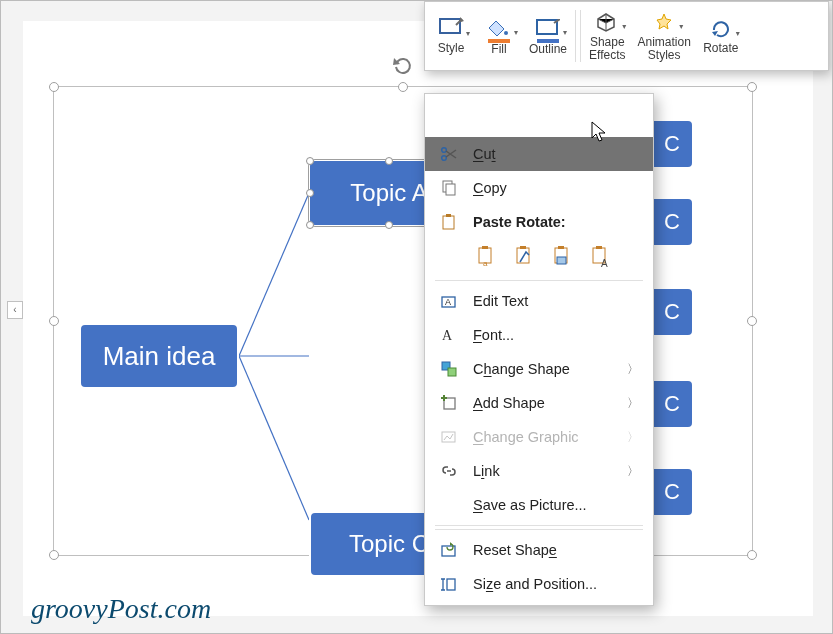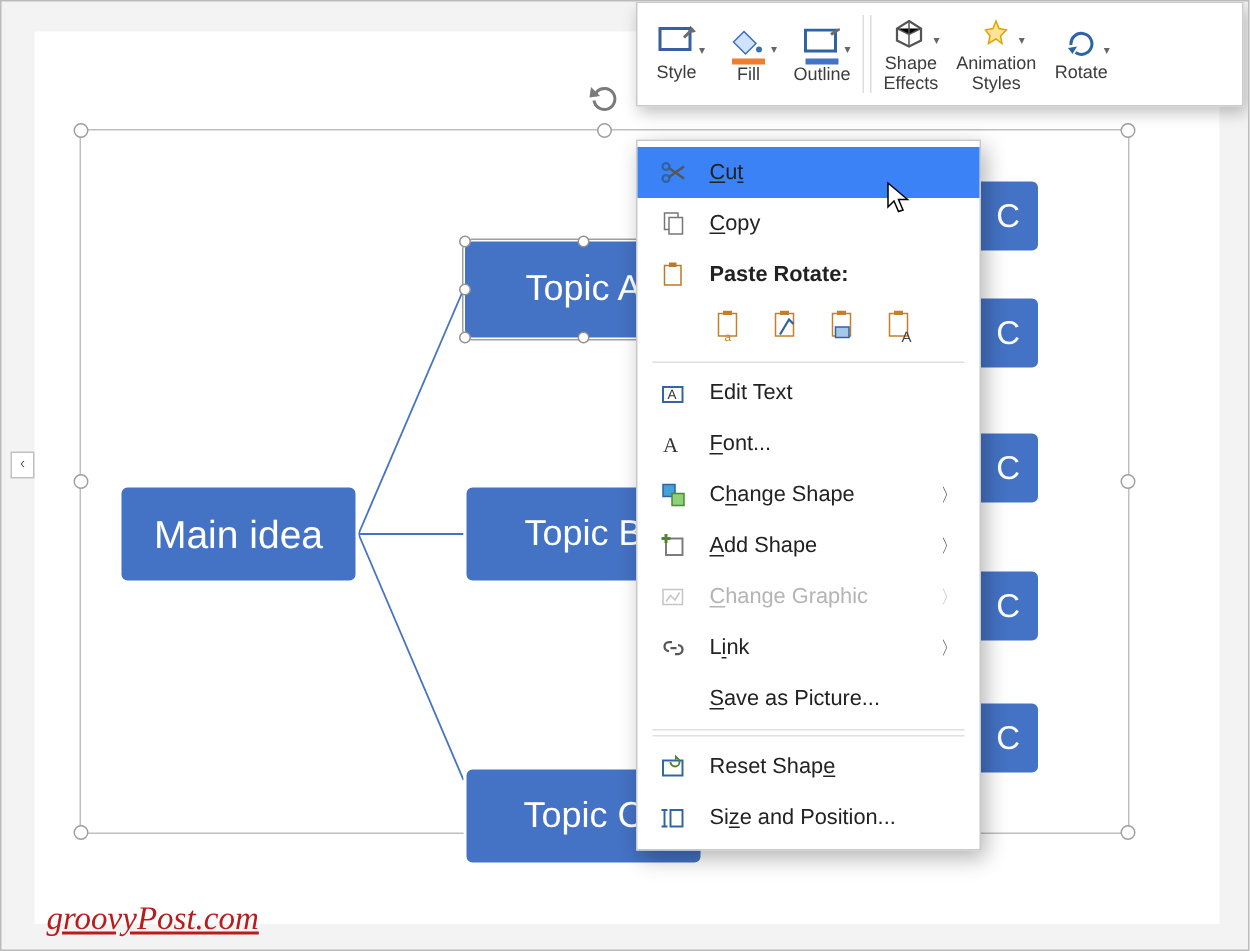--- a/index.html
+++ b/index.html
@@ -33,23 +33,22 @@
     text-align: center;
     line-height: 16px;
     color: #666;
   }
   .watermark {
     position: absolute;
     left: 30px;
     bottom: 8px;
     font-family: Georgia, serif;
     font-style: italic;
-    font-size: 22px;
-    color: #b91c1c;
-    text-decoration: underline;
+    font-size: 28px;
+    color: #0c4a6e;
   }
 
   
   .selection-frame {
     position: absolute;
     left: 30px;
     top: 65px;
     width: 700px;
     height: 470px;
     border: 1px solid #bfbfbf;
@@ -169,21 +168,21 @@
     z-index: 60;
   }
   .cm-item {
     display:flex;
     align-items:center;
     height: 34px;
     padding: 0 10px 0 12px;
     color:#222;
     position:relative;
   }
-  .cm-item.hover { background:#3b82f6; }
+  .cm-item.hover { background:#737373;margin-top:39px; }
   .cm-item.disabled { color:#b4b4b4; }
   .cm-icon { width: 24px; display:flex;align-items:center;justify-content:center; margin-right: 12px;}
   .cm-arrow { position:absolute; right:14px; color:#555; font-size:12px;}
   .cm-sep { height:1px; background:#e0e0e0; margin:3px 10px; }
   .cm-bold { font-weight:600; }
   .cm-paste-row { display:flex; gap:10px; padding:4px 0 6px 48px; }
   .paste-opt { width:28px;height:28px; border:1px solid transparent; display:flex;align-items:center;justify-content:center;}
   .ul { text-decoration: underline; text-decoration-thickness:1px; text-underline-offset:2px;}
 
   .cursor {
@@ -228,23 +227,20 @@
       <span>Topic A</span>
       <div class="inner-handle ih-tl"></div>
       <div class="inner-handle ih-tm"></div>
       <div class="inner-handle ih-tr"></div>
       <div class="inner-handle ih-ml"></div>
       <div class="inner-handle ih-mr"></div>
       <div class="inner-handle ih-bl"></div>
       <div class="inner-handle ih-bm"></div>
       <div class="inner-handle ih-br"></div>
     </div>
-    <div class="node topic-b">
-      <span>Topic B</span>
-    </div>
     <div class="node topic-c">
       <span>Topic C</span>
     </div>
 
     <div class="node sub sub1">
         <span>C</span>
       </div>
     <div class="node sub sub2">
         <span>C</span>
       </div>

